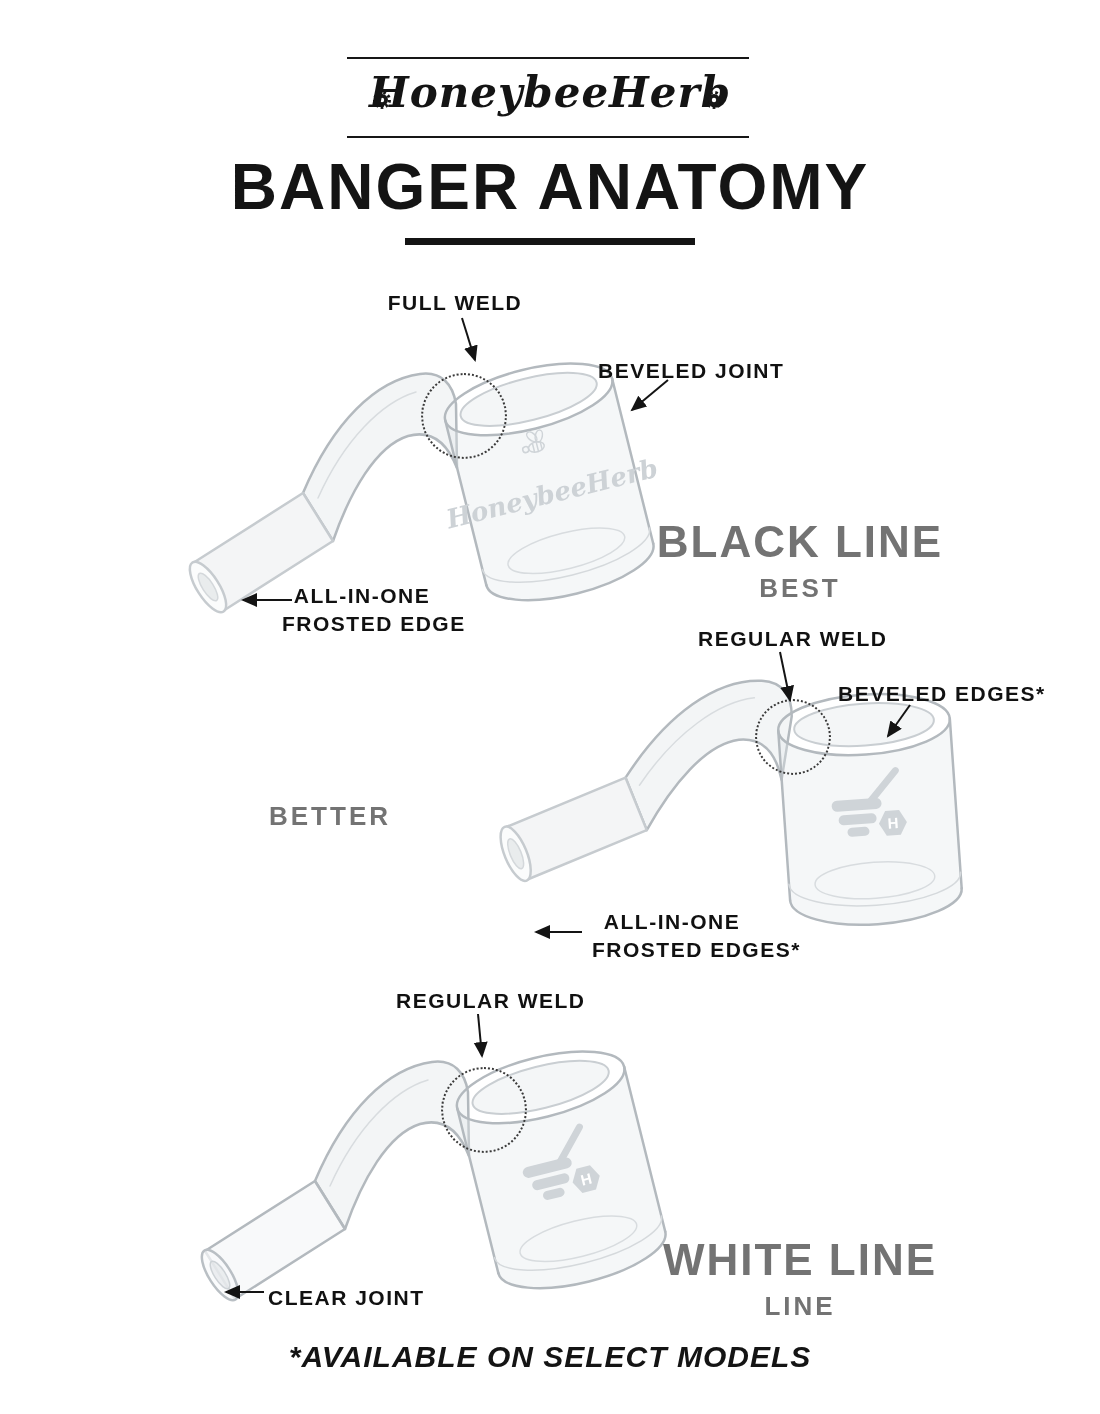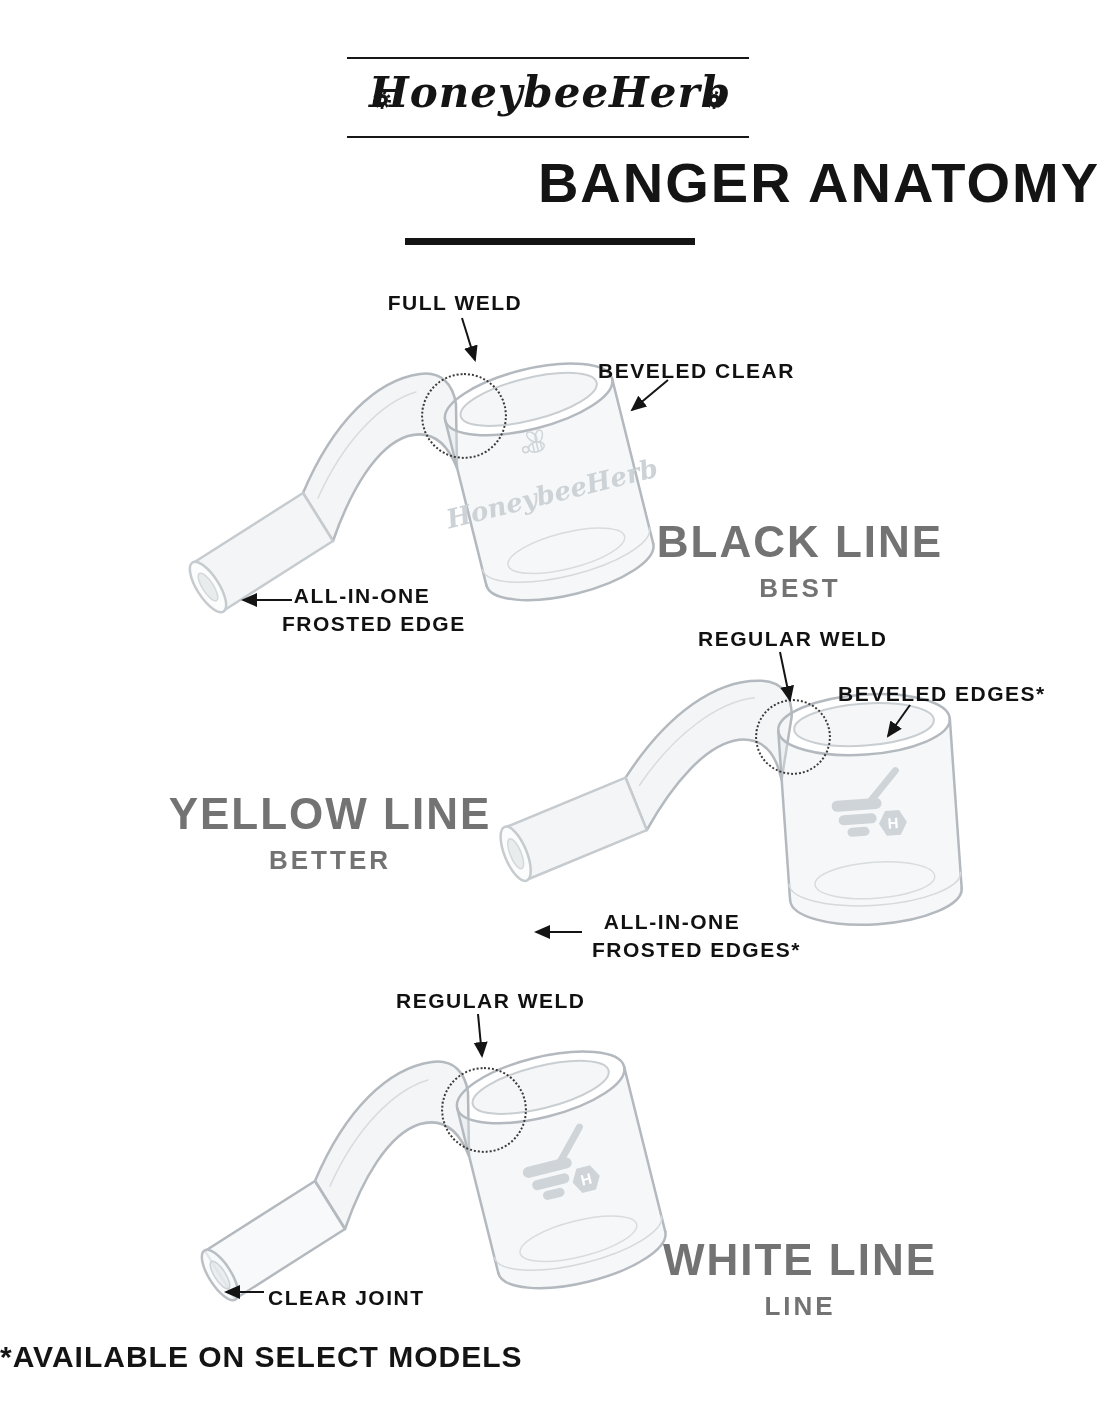--- a/index.html
+++ b/index.html
@@ -9,38 +9,38 @@
   }
   
   .hdr-line{position:absolute;left:347px;width:402px;height:2px;background:#161616;}
   .brand{
     position:absolute;top:68px;left:0;right:0;text-align:center;
     font-family:"DejaVu Serif",serif;font-style:italic;font-weight:700;
     font-size:42px;letter-spacing:1px;color:#141414;
   }
   .gear{position:absolute;width:20px;height:20px;}
   .title{
-    position:absolute;top:150px;left:0;right:0;text-align:right;
-    font-size:56px;font-weight:800;letter-spacing:2px;color:#141414;
+    position:absolute;top:150px;left:0;right:0;text-align:center;
+    font-size:64px;font-weight:800;letter-spacing:2px;color:#141414;
   }
   .title-underline{
     position:absolute;top:238px;left:50%;margin-left:-145px;
     width:290px;height:7px;background:#141414;
   }
   
   .callout{
     position:absolute;font-weight:700;font-size:21px;line-height:1.35;
     letter-spacing:1.5px;text-align:center;color:#111;white-space:nowrap;
   }
   .tier{position:absolute;text-align:center;color:#737373;margin-top:24px;}
   .tier .tier-name{font-size:44px;font-weight:800;letter-spacing:2px;line-height:1;}
   .tier .tier-rank{font-size:26px;font-weight:700;letter-spacing:3px;margin-top:9px;}
   .footer-note{
-    position:absolute;top:1340px;left:0;right:0;text-align:left;
-    font-size:30px;font-weight:800;letter-spacing:1px;color:#141414;
+    position:absolute;top:1340px;left:0;right:0;text-align:center;
+    font-size:30px;font-weight:800;letter-spacing:1px;color:#141414;font-style:italic;
   }
   
   .banger{position:absolute;}
   .banger.rot{transform:rotate(10deg);}
   .weld-circle{
     position:absolute;border:2.5px dotted #3a3a3a;border-radius:50%;
     background:transparent;
   }
   .callout-arrow{position:absolute;overflow:visible;}
   .callout-arrow line{stroke:#141414;stroke-width:2;}
@@ -193,34 +193,33 @@
     <line x1="54" y1="10" x2="8" y2="10" marker-end="url(#arrowhead)"></line>
   </svg>
   <svg class="callout-arrow" style="left:464px;top:1008px" width="30" height="56">
     <line x1="14" y1="6" x2="18" y2="48" marker-end="url(#arrowhead)"></line>
   </svg>
   <svg class="callout-arrow" style="left:218px;top:1282px" width="52" height="20">
     <line x1="46" y1="10" x2="8" y2="10" marker-end="url(#arrowhead)"></line>
   </svg>
 
   <div class="callout" style="left:370px;top:289px;width:170px">FULL WELD</div>
-  <div class="callout" style="left:598px;top:357px;width:170px">BEVELED CLEAR</div>
+  <div class="callout" style="left:598px;top:357px;width:170px">BEVELED JOINT</div>
   <div class="callout" style="left:282px;top:582px;width:160px">
     <div>ALL-IN-ONE</div>
     <div>FROSTED EDGE</div>
   </div>
   <div class="tier" style="left:630px;top:496px;width:340px">
     <div class="tier-name">BLACK LINE</div>
     <div class="tier-rank">BEST</div>
   </div>
 
   <div class="callout" style="left:698px;top:625px;width:170px">REGULAR WELD</div>
   <div class="callout" style="left:838px;top:680px;width:175px">BEVELED EDGES*</div>
   <div class="tier" style="left:150px;top:768px;width:360px">
-    <div class="tier-name">YELLOW LINE</div>
     <div class="tier-rank">BETTER</div>
   </div>
   <div class="callout" style="left:592px;top:908px;width:160px">
     <div>ALL-IN-ONE</div>
     <div>FROSTED EDGES*</div>
   </div>
 
   <div class="callout" style="left:396px;top:987px;width:170px">REGULAR WELD</div>
   <div class="tier" style="left:630px;top:1214px;width:340px">
     <div class="tier-name">WHITE LINE</div>

